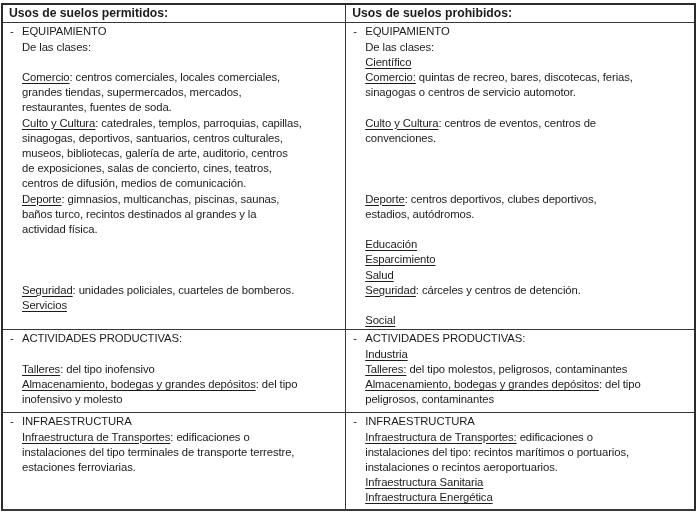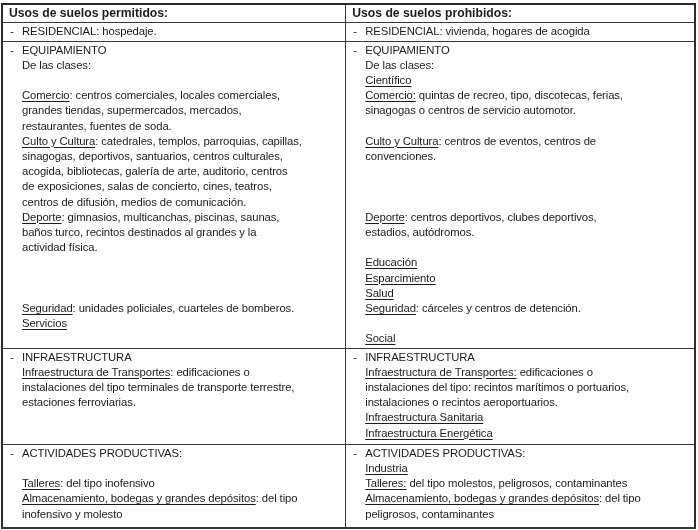--- a/index.html
+++ b/index.html
@@ -75,100 +75,92 @@
   <table class="land-use">
     <colgroup>
       <col class="c-left">
       <col class="c-right">
     </colgroup>
     <tbody id="table-body">
       <tr data-row="header">
         <th>Usos de suelos permitidos:</th>
         <th>Usos de suelos prohibidos:</th>
       </tr>
-    <tr data-row="residencial">
-          <td>
-            <div class="line bullet"><span>RESIDENCIAL: hospedaje.</span></div>
-          </td>
-          <td>
-            <div class="line bullet"><span>RESIDENCIAL: vivienda, hogares de acogida</span></div>
-          </td>
-        </tr>
         <tr data-row="equipamiento">
           <td>
             <div class="line bullet"><span>EQUIPAMIENTO</span></div>
             <div class="line"><span>De las clases:</span></div>
             <div class="line blank"></div>
             <div class="line"><span class="iu">Comercio</span><span>: centros comerciales, locales comerciales,</span></div>
             <div class="line"><span>grandes tiendas, supermercados, mercados,</span></div>
             <div class="line"><span>restaurantes, fuentes de soda.</span></div>
             <div class="line"><span class="iu">Culto y Cultura</span><span>: catedrales, templos, parroquias, capillas,</span></div>
             <div class="line"><span>sinagogas, deportivos, santuarios, centros culturales,</span></div>
-            <div class="line"><span>acogida, bibliotecas, galería de arte, auditorio, centros</span></div>
+            <div class="line"><span>museos, bibliotecas, galería de arte, auditorio, centros</span></div>
             <div class="line"><span>de exposiciones, salas de concierto, cines, teatros,</span></div>
             <div class="line"><span>centros de difusión, medios de comunicación.</span></div>
             <div class="line"><span class="iu">Deporte</span><span>: gimnasios, multicanchas, piscinas, saunas,</span></div>
             <div class="line"><span>baños turco, recintos destinados al grandes y la</span></div>
             <div class="line"><span>actividad física.</span></div>
             <div class="line blank"></div>
             <div class="line blank"></div>
             <div class="line blank"></div>
             <div class="line"><span class="iu">Seguridad</span><span>: unidades policiales, cuarteles de bomberos.</span></div>
             <div class="line"><span class="iu">Servicios</span></div>
           </td>
           <td>
             <div class="line bullet"><span>EQUIPAMIENTO</span></div>
             <div class="line"><span>De las clases:</span></div>
             <div class="line"><span class="iu">Científico</span></div>
-            <div class="line"><span class="iu">Comercio:</span><span> quintas de recreo, tipo, discotecas, ferias,</span></div>
+            <div class="line"><span class="iu">Comercio:</span><span> quintas de recreo, bares, discotecas, ferias,</span></div>
             <div class="line"><span>sinagogas o centros de servicio automotor.</span></div>
             <div class="line blank"></div>
             <div class="line"><span class="iu">Culto y Cultura</span><span>: centros de eventos, centros de</span></div>
             <div class="line"><span>convenciones.</span></div>
             <div class="line blank"></div>
             <div class="line blank"></div>
             <div class="line blank"></div>
             <div class="line"><span class="iu">Deporte</span><span>: centros deportivos, clubes deportivos,</span></div>
             <div class="line"><span>estadios, autódromos.</span></div>
             <div class="line blank"></div>
             <div class="line"><span class="iu">Educación</span></div>
             <div class="line"><span class="iu">Esparcimiento</span></div>
             <div class="line"><span class="iu">Salud</span></div>
             <div class="line"><span class="iu">Seguridad</span><span>: cárceles y centros de detención.</span></div>
             <div class="line blank"></div>
             <div class="line"><span class="iu">Social</span></div>
           </td>
         </tr>
+        <tr data-row="actividades-productivas">
+          <td>
+            <div class="line bullet"><span>ACTIVIDADES PRODUCTIVAS:</span></div>
+            <div class="line blank"></div>
+            <div class="line"><span class="iu">Talleres</span><span>: del tipo inofensivo</span></div>
+            <div class="line"><span class="iu">Almacenamiento, bodegas y grandes depósitos</span><span>: del tipo</span></div>
+            <div class="line"><span>inofensivo y molesto</span></div>
+          </td>
+          <td>
+            <div class="line bullet"><span>ACTIVIDADES PRODUCTIVAS:</span></div>
+            <div class="line"><span class="iu">Industria</span></div>
+            <div class="line"><span class="iu">Talleres:</span><span> del tipo molestos, peligrosos, contaminantes</span></div>
+            <div class="line"><span class="iu">Almacenamiento, bodegas y grandes depósitos</span><span>: del tipo</span></div>
+            <div class="line"><span>peligrosos, contaminantes</span></div>
+          </td>
+        </tr>
         <tr data-row="infraestructura">
           <td>
             <div class="line bullet"><span>INFRAESTRUCTURA</span></div>
             <div class="line"><span class="iu">Infraestructura de Transportes</span><span>: edificaciones o</span></div>
             <div class="line"><span>instalaciones del tipo terminales de transporte terrestre,</span></div>
             <div class="line"><span>estaciones ferroviarias.</span></div>
           </td>
           <td>
             <div class="line bullet"><span>INFRAESTRUCTURA</span></div>
             <div class="line"><span class="iu">Infraestructura de Transportes:</span><span> edificaciones o</span></div>
             <div class="line"><span>instalaciones del tipo: recintos marítimos o portuarios,</span></div>
             <div class="line"><span>instalaciones o recintos aeroportuarios.</span></div>
             <div class="line"><span class="iu">Infraestructura Sanitaria</span></div>
             <div class="line"><span class="iu">Infraestructura Energética</span></div>
           </td>
         </tr>
-        <tr data-row="actividades-productivas">
-          <td>
-            <div class="line bullet"><span>ACTIVIDADES PRODUCTIVAS:</span></div>
-            <div class="line blank"></div>
-            <div class="line"><span class="iu">Talleres</span><span>: del tipo inofensivo</span></div>
-            <div class="line"><span class="iu">Almacenamiento, bodegas y grandes depósitos</span><span>: del tipo</span></div>
-            <div class="line"><span>inofensivo y molesto</span></div>
-          </td>
-          <td>
-            <div class="line bullet"><span>ACTIVIDADES PRODUCTIVAS:</span></div>
-            <div class="line"><span class="iu">Industria</span></div>
-            <div class="line"><span class="iu">Talleres:</span><span> del tipo molestos, peligrosos, contaminantes</span></div>
-            <div class="line"><span class="iu">Almacenamiento, bodegas y grandes depósitos</span><span>: del tipo</span></div>
-            <div class="line"><span>peligrosos, contaminantes</span></div>
-          </td>
-        </tr>
       </tbody>
   </table>
 </div>
 
 </body></html>

